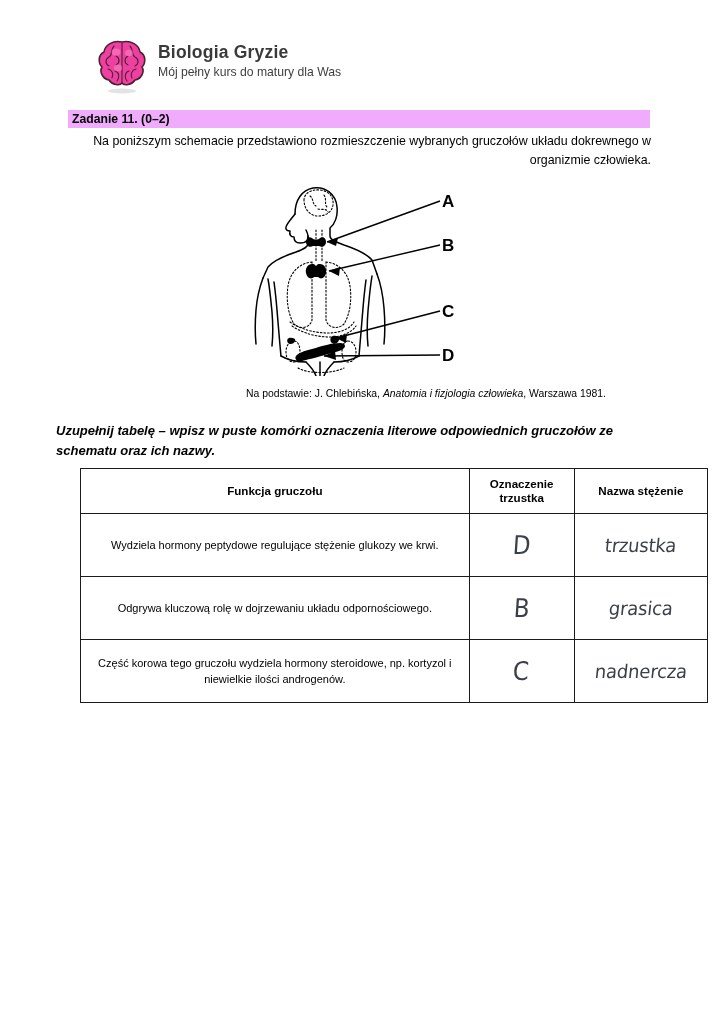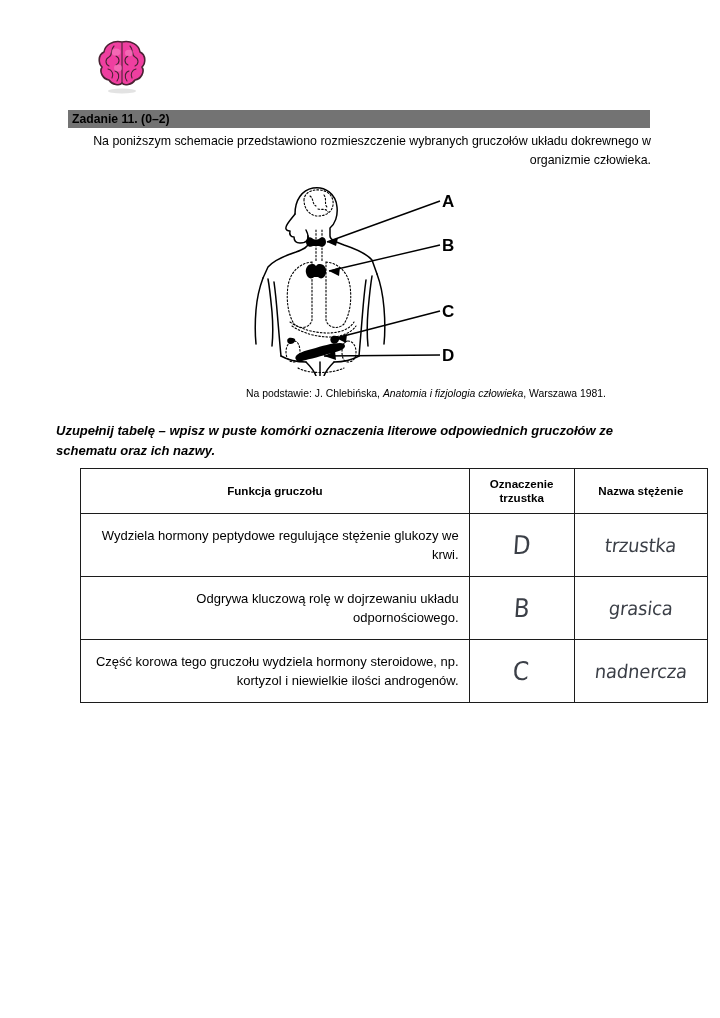--- a/index.html
+++ b/index.html
@@ -50,21 +50,21 @@
     line-height: 1.2;
   }
 
   
   .task-band {
     position: absolute;
     left: 68px;
     top: 110px;
     width: 582px;
     height: 18px;
-    background: #737373;
+    background: #f0abfc;
     display: flex;
     align-items: center;
   }
   .task-band-label {
     font-size: 12.2px;
     font-weight: bold;
     padding-left: 4px;
     line-height: 1;
   }
 
@@ -132,25 +132,25 @@
     text-align: center;
     padding: 6px 4px;
     height: 32px;
     line-height: 1.25;
   }
   .col-func   { width: 344px; }
   .col-letter { width: 93px; }
   .col-name   { width: 118px; }
 
   .cell-func {
-    font-size: 13px;
+    font-size: 11px;
     line-height: 1.5;
     padding: 9px 10px;
     height: 44px;
-    text-align: right;
+    text-align: center;
   }
   .cell-letter,
   .cell-name {
     padding: 0;
     text-align: center;
   }
   .hand {
     font-family: "DejaVu Sans", sans-serif;
     color: #3b3f47;
   }
@@ -189,20 +189,24 @@
         <path d="M19 33 C23 34 24 39 21 43"></path>
         <path d="M33 33 C29 34 28 39 31 43"></path>
       </g>
       <g fill="#f98ac6" opacity="0.55">
         <ellipse cx="20" cy="14" rx="4.5" ry="3.6"></ellipse>
         <ellipse cx="33" cy="15" rx="4" ry="3.2"></ellipse>
         <ellipse cx="22" cy="30" rx="4" ry="3.4"></ellipse>
       </g>
     </svg>
   </div>
+  <div class="brand-text">
+    <div class="brand-title">Biologia Gryzie</div>
+    <div class="brand-sub">Mój pełny kurs do matury dla Was</div>
+  </div>
 </div>
 
 <div class="task-band">
   <span class="task-band-label">Zadanie 11. (0–2)</span>
 </div>
 
 <div class="intro">Na poniższym schemacie przedstawiono rozmieszczenie wybranych gruczołów układu dokrewnego w organizmie człowieka.</div>
 
 <div class="figure">
   <svg width="250" height="198" viewBox="0 0 250 198" xmlns="http://www.w3.org/2000/svg">

